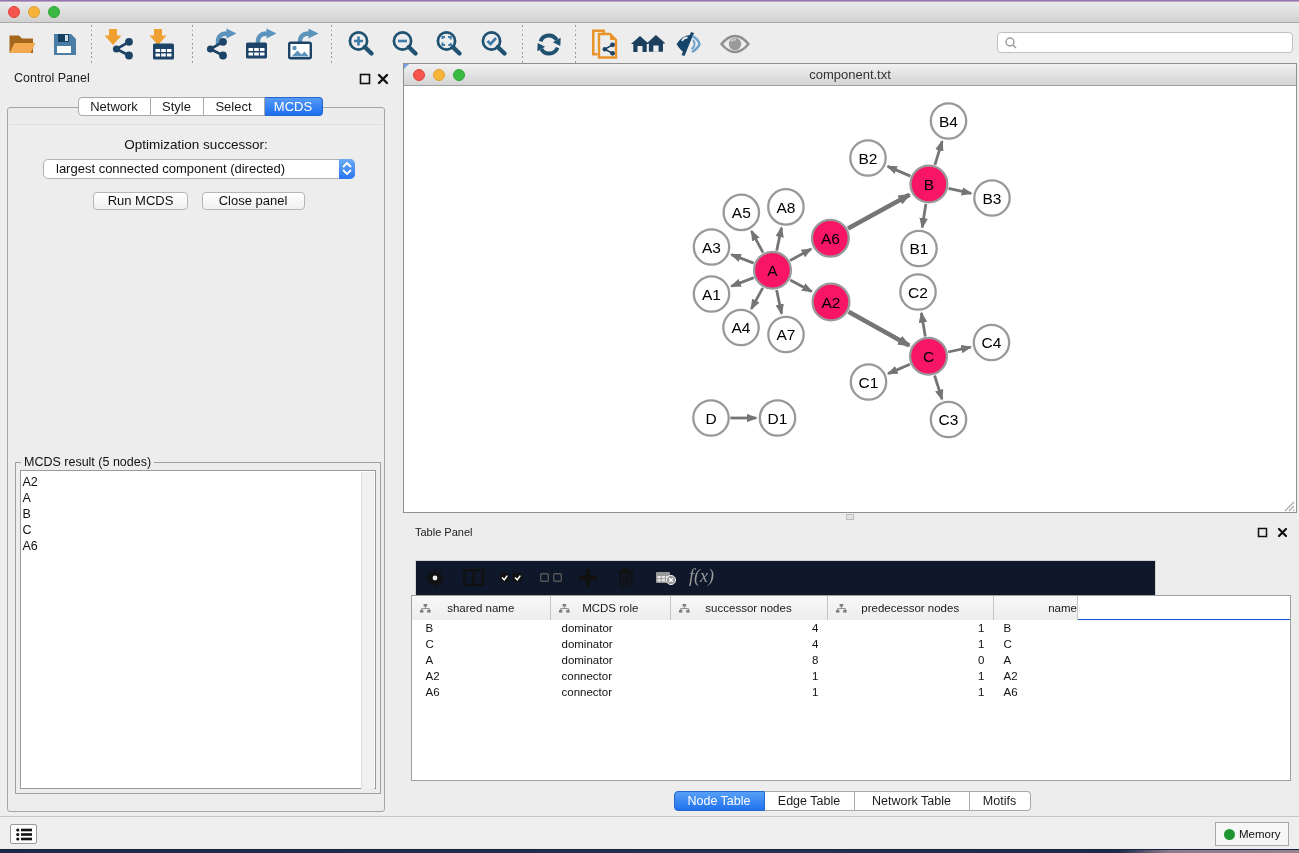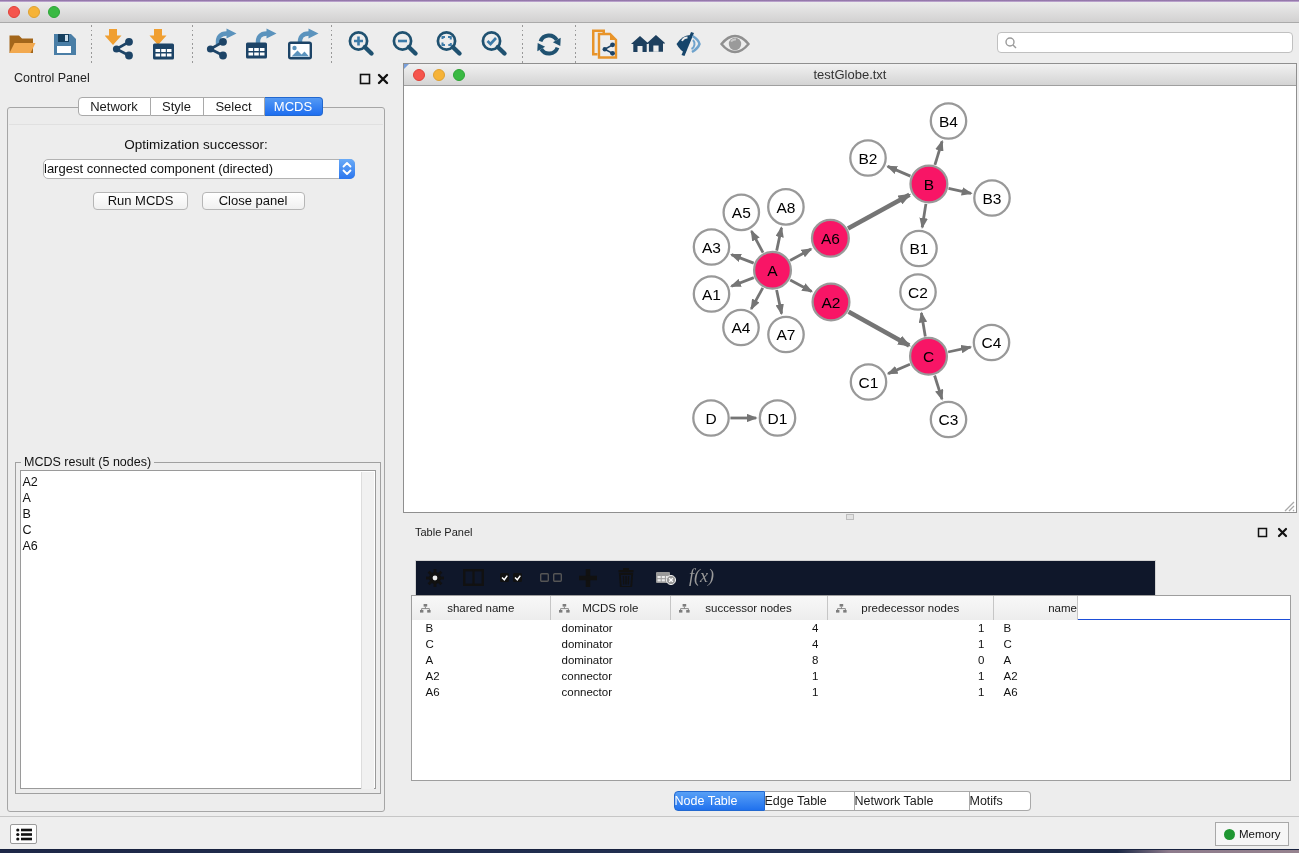--- a/index.html
+++ b/index.html
@@ -173,21 +173,21 @@
 <div class="abs" style="left:9px;top:124px;width:374px;height:687px;background:#ededed;border-top:1px solid #e0e0e0;border-radius:0 0 3px 3px"></div>
 
 <div class="abs" style="left:77.5px;top:97px;height:19px;display:flex;font-size:13px;line-height:18px;text-align:center;color:#1a1a1a">
  <div style="width:73px;background:#fff;border:1px solid #a9a9a9;border-radius:4px 0 0 4px">Network</div>
  <div style="width:53px;background:#fff;border:1px solid #a9a9a9;border-left:none">Style</div>
  <div style="width:61px;background:#fff;border:1px solid #a9a9a9;border-left:none">Select</div>
  <div style="width:58px;background:linear-gradient(#559af4,#1e6ef0);border:1px solid #2268cf;border-left:none;border-radius:0 4px 4px 0;color:#fff">MCDS</div>
 </div>
 <div class="abs" style="left:7px;top:130px;width:378px;text-align:center;font-size:13.5px;color:#111;"><span style="position:relative;top:7px">Optimization successor:</span></div>
 
-<div class="abs" style="left:43px;top:159px;width:312px;height:19.5px;background:#fff;border:1px solid #b2b2b2;border-radius:5px;font-size:13px;line-height:18px;color:#111;">largest connected component (directed)
+<div class="abs" style="left:43px;top:159px;width:312px;height:19.5px;background:#fff;border:1px solid #b2b2b2;border-radius:5px;font-size:13px;line-height:18px;color:#111;padding-left:12px">largest connected component (directed)
  <div class="abs" style="right:-1px;top:-1px;width:16px;height:19.5px;background:linear-gradient(#6aabf7,#2a75ee);border-radius:0 5px 5px 0">
  <svg width="16" height="19" style="position:absolute;left:0;top:0">
         <path d="M4.5,7.5 L8,4 L11.5,7.5" fill="none" stroke="#fff" stroke-width="1.8" stroke-linecap="round" stroke-linejoin="round"></path>
         <path d="M4.5,11.5 L8,15 L11.5,11.5" fill="none" stroke="#fff" stroke-width="1.8" stroke-linecap="round" stroke-linejoin="round"></path>
       </svg>
  </div>
 </div>
 
 <div class="abs" style="left:93px;top:192px;width:95px;height:18px;background:linear-gradient(#fff,#f0f0f0);border:1px solid #b6b6b6;border-radius:4px;font-size:13px;line-height:16px;text-align:center;color:#111">Run MCDS</div>
 <div class="abs" style="left:201.5px;top:192px;width:103px;height:18px;background:linear-gradient(#fff,#f0f0f0);border:1px solid #b6b6b6;border-radius:4px;font-size:13px;line-height:16px;text-align:center;color:#111">Close panel</div>
@@ -200,21 +200,21 @@
 </div>
 
 <div class="abs" style="left:403px;top:63px;width:894px;height:450px;border:1px solid #8f8f8f;background:#fff">
  <div style="height:21.5px;background:linear-gradient(#f1f1f1,#d4d4d4);border-bottom:1px solid #9f9f9f;position:relative">
   <svg width="6" height="6" style="position:absolute;left:0px;top:0px">
         <path d="M0,0 h5 L0,5 z" fill="#79a0dc"></path>
       </svg>
   <div class="tl" style="left:9px;top:5px;background:#f5554d;border:1px solid #e04138"></div>
   <div class="tl" style="left:29px;top:5px;background:#f6b338;border:1px solid #dfa131"></div>
   <div class="tl" style="left:49px;top:5px;background:#3ab943;border:1px solid #2da537"></div>
-  <div style="position:absolute;left:0;width:100%;top:3px;text-align:center;font-size:13px;color:#333">testGlobe.txt</div>
+  <div style="position:absolute;left:0;width:100%;top:3px;text-align:center;font-size:13px;color:#333">component.txt</div>
  </div>
  <div style="position:relative;width:892px;height:427px" id="graphwrap">
 <svg width="894" height="427" style="position:absolute;left:0;top:0">
 <defs>
 <marker id="ah" markerWidth="11" markerHeight="8.5" refX="9.4" refY="4.25" orient="auto" markerUnits="userSpaceOnUse">
             <path d="M0,0 L11,4.25 L0,8.5 z" fill="#757575"></path>
           </marker>
 <marker id="ah2" markerWidth="13" markerHeight="10" refX="11" refY="5" orient="auto" markerUnits="userSpaceOnUse">
             <path d="M0,0 L13,5 L0,10 z" fill="#757575"></path>
           </marker>
@@ -416,21 +416,21 @@
 <div style="position:absolute;left:0;top:64px;width:878px;height:16px;line-height:16px">
         <span style="position:absolute;left:14px">A6</span>
         <span style="position:absolute;left:150px">connector</span>
         <span style="position:absolute;left:259px;width:148px;text-align:right">1</span>
         <span style="position:absolute;left:416px;width:157px;text-align:right">1</span>
         <span style="position:absolute;left:592px">A6</span>
       </div>
     </div>
 </div>
 
-<div class="abs" style="left:673.5px;top:791px;height:20px;display:flex;font-size:12.5px;line-height:19px;text-align:left;color:#1a1a1a">
+<div class="abs" style="left:673.5px;top:791px;height:20px;display:flex;font-size:12.5px;line-height:19px;text-align:center;color:#1a1a1a">
  <div style="width:91px;background:linear-gradient(#58a0f6,#2071ee);border:1px solid #2268cf;border-radius:4px 0 0 4px;color:#fff">Node Table</div>
  <div style="width:90px;background:#fff;border:1px solid #a9a9a9;border-left:none">Edge Table</div>
  <div style="width:115px;background:#fff;border:1px solid #a9a9a9;border-left:none">Network Table</div>
  <div style="width:61px;background:#fff;border:1px solid #a9a9a9;border-left:none;border-radius:0 4px 4px 0">Motifs</div>
 </div>
 
 <div class="abs" style="left:0;top:816px;width:1299px;height:32px;background:#eeeeee;border-top:1px solid #c6c6c6"></div>
 <div class="abs" style="left:9.5px;top:824px;width:27px;height:20px;background:#fdfdfd;border:1px solid #9a9a9a;border-radius:2px">
  <svg width="16" height="13" style="position:absolute;left:5px;top:3px">
   <circle cx="1.8" cy="2" r="1.6" fill="#111"></circle>

